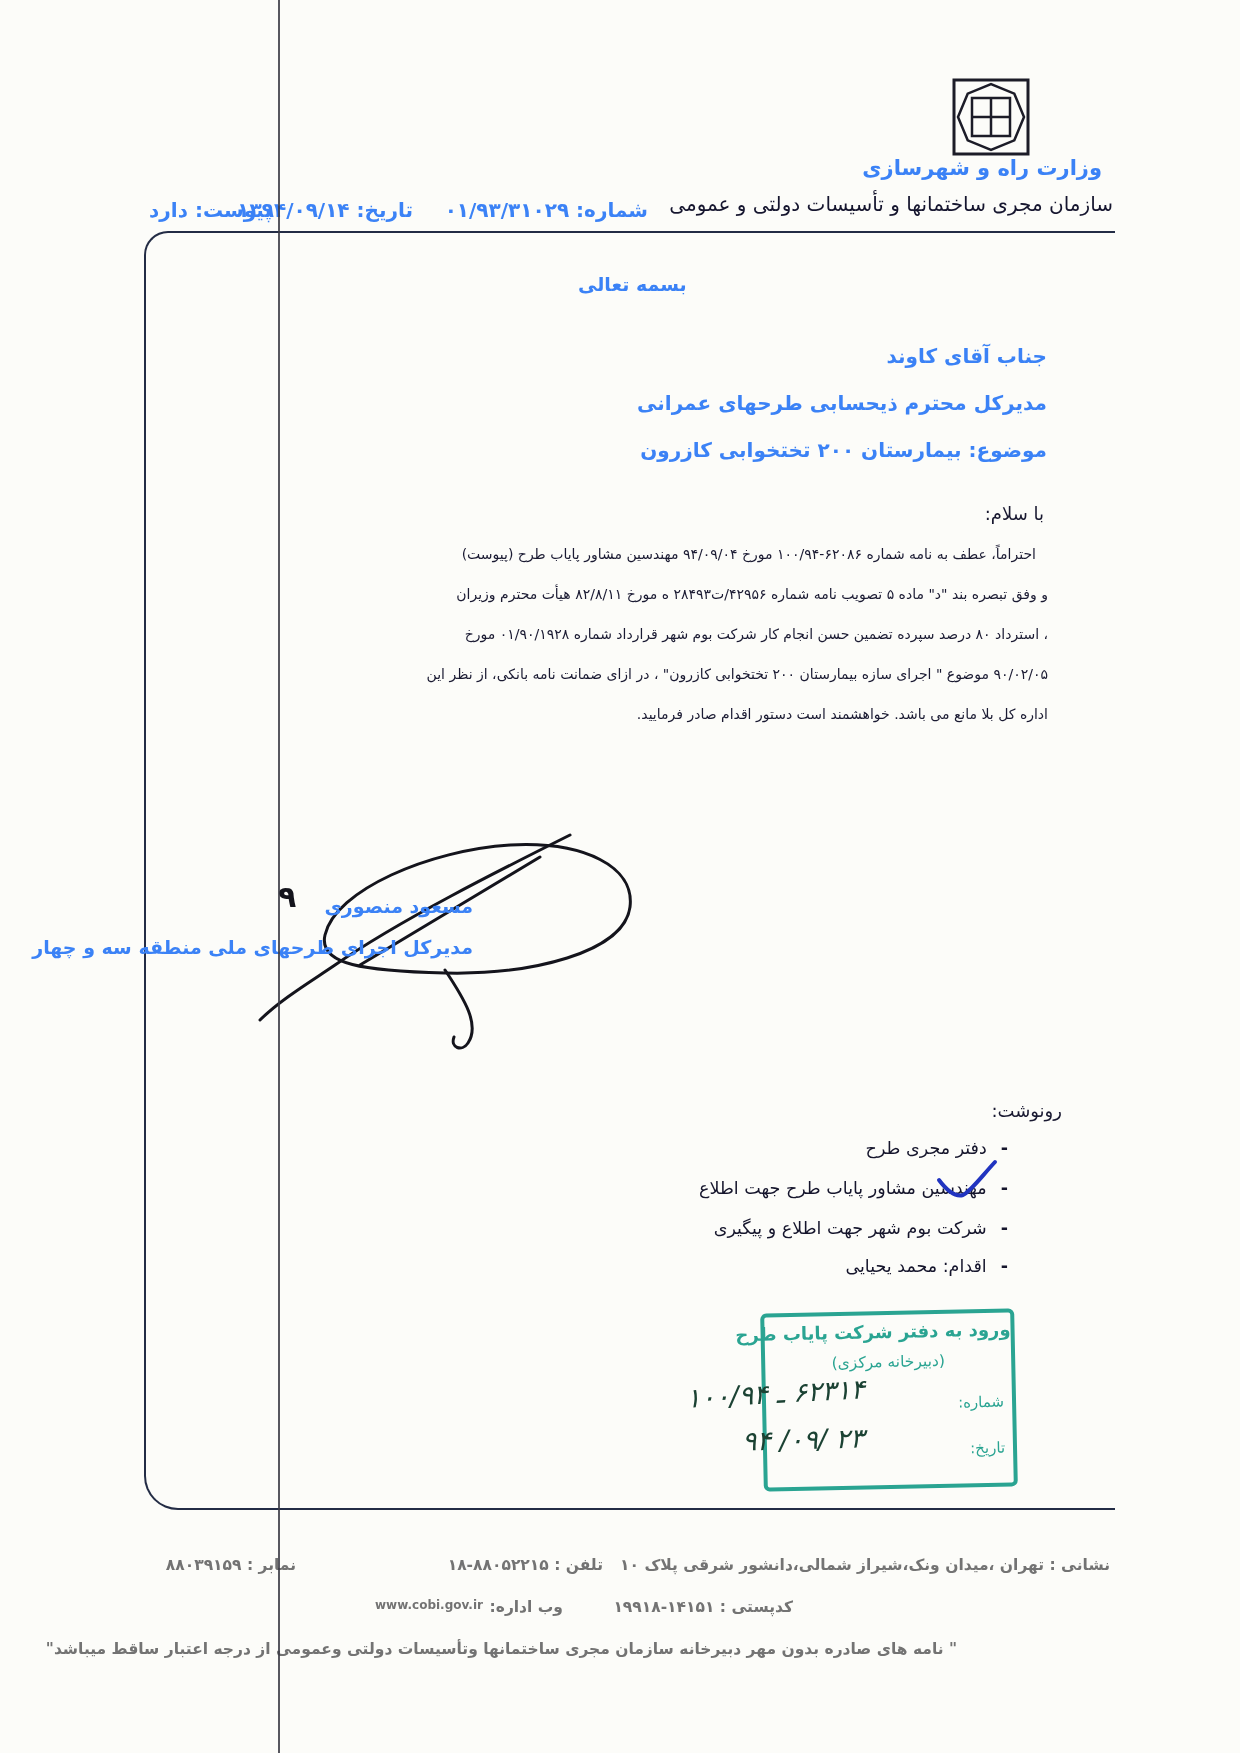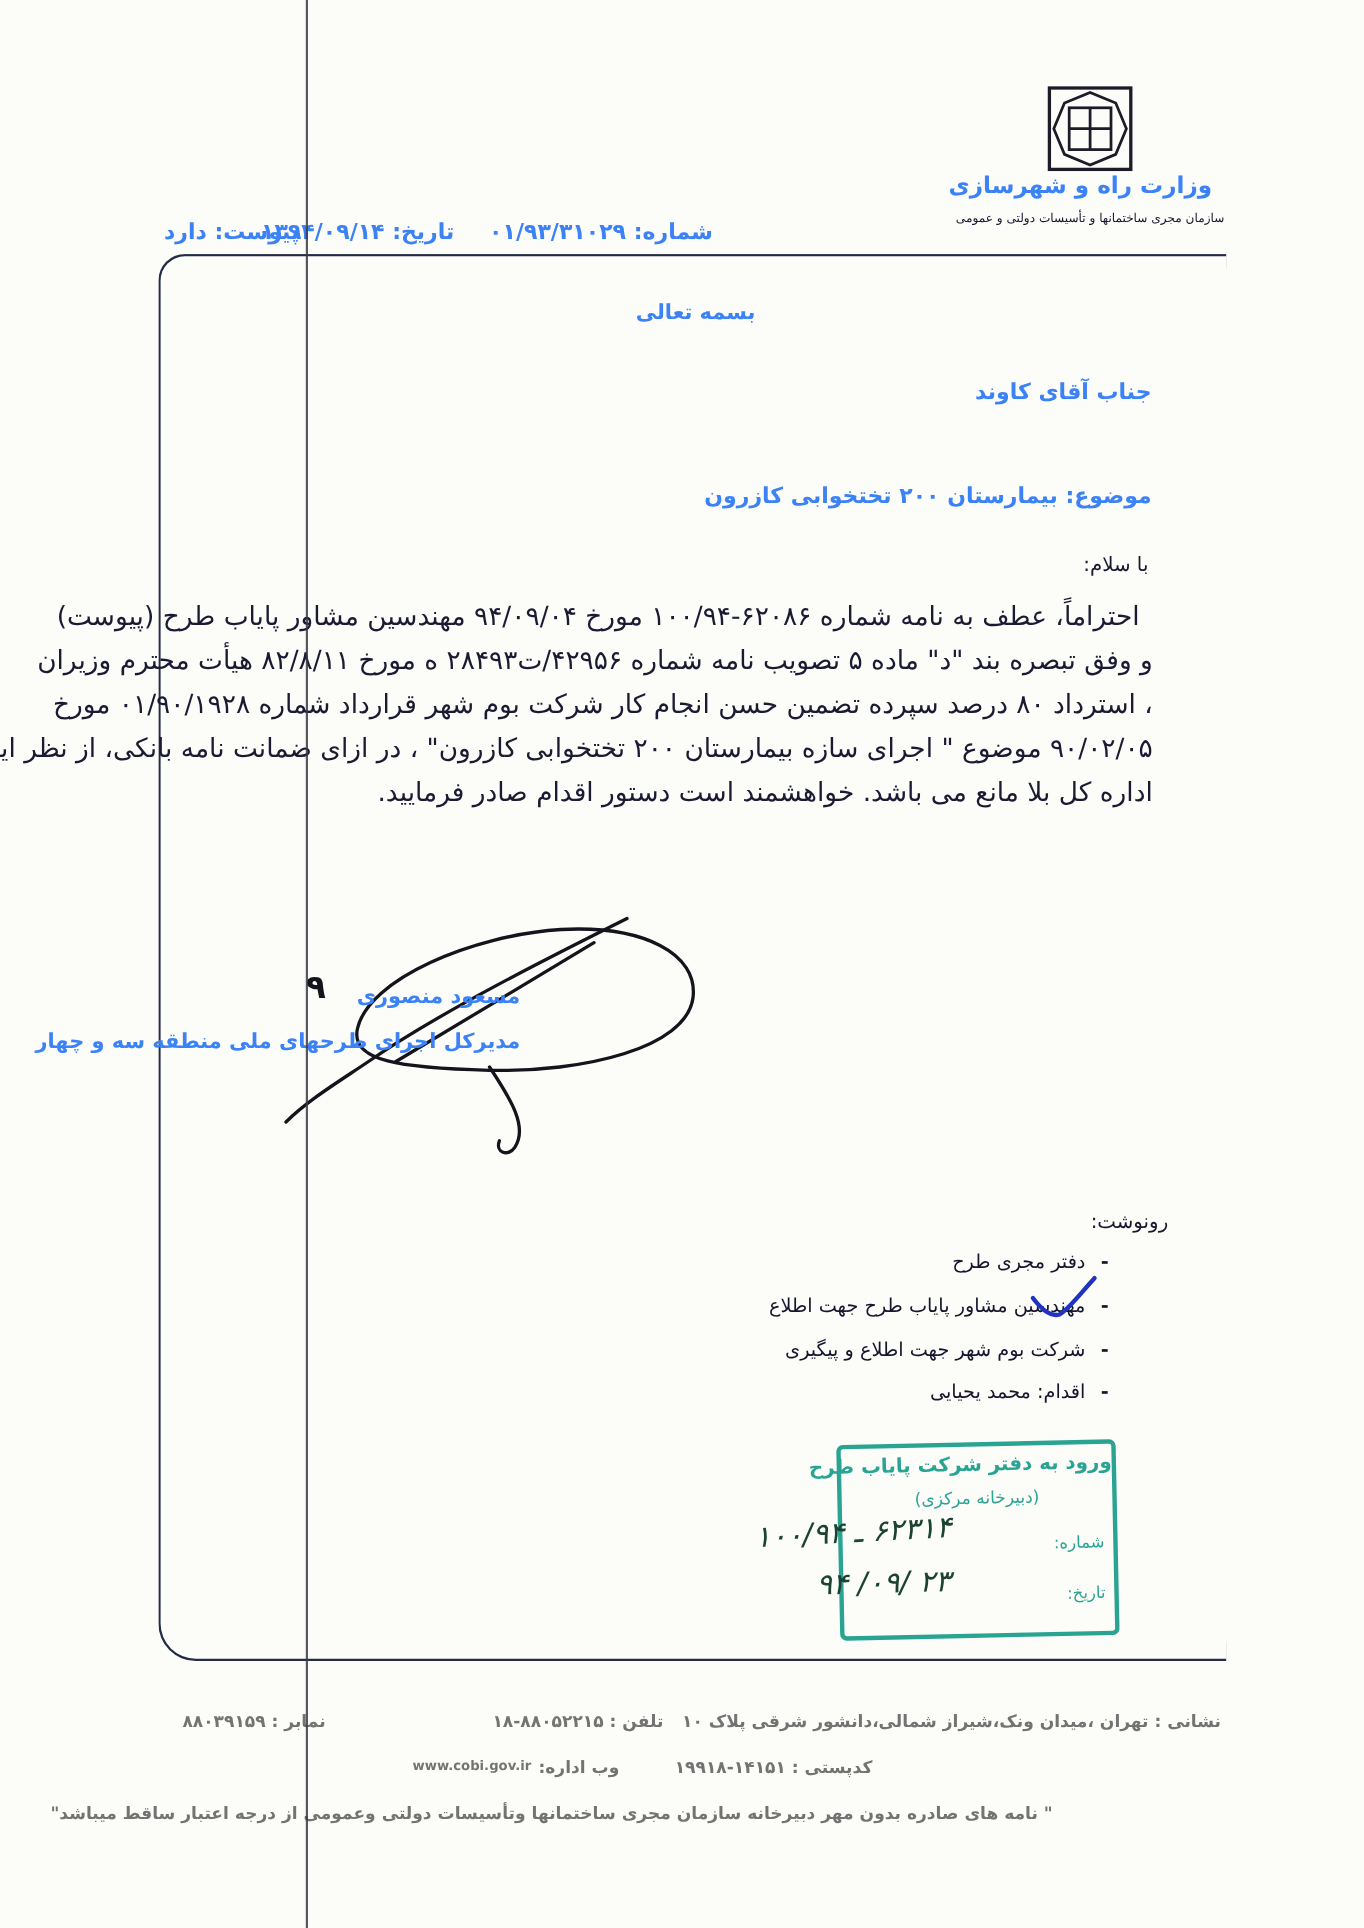--- a/index.html
+++ b/index.html
@@ -2,21 +2,21 @@
 <html lang="fa"><head>
 <meta charset="utf-8">
 <style>
   html,body{margin:0;padding:0;background:#e9e9e9;}
   #page{position:relative;width:1240px;height:1753px;background:#fcfcf9;overflow:hidden;
         font-family:"DejaVu Sans",sans-serif;color:#181830;}
   .abs{position:absolute;}
   .rtl{direction:rtl;unicode-bidi:embed;}
   .b{font-weight:700;color:#3b82f6;}
   .meta{font-size:20px;font-weight:700;color:#3b82f6;white-space:nowrap;}
-  .bodyline{font-size:24px;white-space:nowrap;color:#1a1a32;}
+  .bodyline{font-size:14px;white-space:nowrap;color:#1a1a32;}
   .frame{border-left:2px solid #232c45;border-top:2px solid #232c45;border-bottom:2px solid #232c45;
          border-radius:24px 0 0 34px;}
   .fold{width:2px;background:#3a3a44;opacity:.85;}
   .cc-row{display:flex;flex-direction:row;gap:14px;font-size:17.5px;color:#15152c;}
   .dash{font-weight:700;}
   .stamp{border:4px solid #2aa492;border-radius:6px;transform:rotate(-1.2deg);}
   .stamptxt{color:#2aa492;text-align:center;white-space:nowrap;}
   .hw{font-style:italic;font-weight:400;letter-spacing:2px;color:#1b4233;white-space:nowrap;
       direction:ltr;unicode-bidi:bidi-override;}
   .foot{font-size:15.5px;font-weight:700;color:#737373;white-space:nowrap;}
@@ -32,38 +32,39 @@
 
   <div class="abs" style="left:950px;top:76px;">
     <svg width="82" height="82" viewBox="0 0 82 82">
       <rect x="4" y="4" width="74" height="74" fill="none" stroke="#1c1c28" stroke-width="3"></rect>
       <polygon points="74,41 64.3,64.3 41,74 17.7,64.3 8,41 17.7,17.7 41,8 64.3,17.7" fill="none" stroke="#1c1c28" stroke-width="2.5"></polygon>
       <rect x="22" y="22" width="38" height="38" fill="none" stroke="#1c1c28" stroke-width="2.5"></rect>
       <path d="M41 22 V60 M22 41 H60" stroke="#1c1c28" stroke-width="2.5" fill="none"></path>
     </svg>
   </div>
   <div class="abs rtl b nw" style="right:138px;top:156px;font-size:21px;">وزارت راه و شهرسازی</div>
-  <div class="abs rtl nw" style="right:127px;top:192px;font-size:11px;color:#15152e;">سازمان مجری ساختمانها و تأسیسات دولتی و عمومی</div>
+  <div class="abs rtl nw" style="right:127px;top:192px;font-size:20px;color:#15152e;">سازمان مجری ساختمانها و تأسیسات دولتی و عمومی</div>
 
   <div class="abs rtl meta" style="right:592px;top:198px;">
     <span>شماره:</span>
     <span>۰۱/۹۳/۳۱۰۲۹</span>
   </div>
   <div class="abs rtl meta" style="right:827px;top:198px;">
     <span>تاریخ:</span>
     <span>۱۳۹۴/۰۹/۱۴</span>
   </div>
   <div class="abs rtl meta" style="right:968px;top:198px;">
     <span>پیوست:</span>
     <span>دارد</span>
   </div>
 
   <div class="abs rtl b nw" style="left:578px;top:273px;font-size:19px;">بسمه تعالی</div>
 
   <div class="abs rtl b nw" style="right:193px;top:344px;font-size:20px;">جناب آقای کاوند</div>
+  <div class="abs rtl b nw" style="right:193px;top:391px;font-size:20px;">مدیرکل محترم ذیحسابی طرحهای عمرانی</div>
   <div class="abs rtl b nw" style="right:193px;top:438px;font-size:20px;">موضوع: بیمارستان ۲۰۰ تختخوابی کازرون</div>
 
   <div class="abs rtl nw" style="right:196px;top:503px;font-size:18px;">با سلام:</div>
 
   <div class="abs rtl bodyline" style="right:204px;top:546px;">احتراماً، عطف به نامه شماره ۶۲۰۸۶-۱۰۰/۹۴ مورخ ۹۴/۰۹/۰۴ مهندسین مشاور پایاب طرح (پیوست)</div>
   <div class="abs rtl bodyline" style="right:192px;top:586px;">و وفق تبصره بند "د" ماده ۵ تصویب نامه شماره ۴۲۹۵۶/ت۲۸۴۹۳ ه مورخ ۸۲/۸/۱۱ هیأت محترم وزیران</div>
   <div class="abs rtl bodyline" style="right:192px;top:626px;">، استرداد ۸۰ درصد سپرده تضمین حسن انجام کار شرکت بوم شهر قرارداد شماره ۰۱/۹۰/۱۹۲۸ مورخ</div>
   <div class="abs rtl bodyline" style="right:192px;top:666px;">۹۰/۰۲/۰۵ موضوع " اجرای سازه بیمارستان ۲۰۰ تختخوابی کازرون" ، در ازای ضمانت نامه بانکی، از نظر این</div>
   <div class="abs rtl bodyline" style="right:192px;top:706px;">اداره کل بلا مانع می باشد. خواهشمند است دستور اقدام صادر فرمایید.</div>
 

